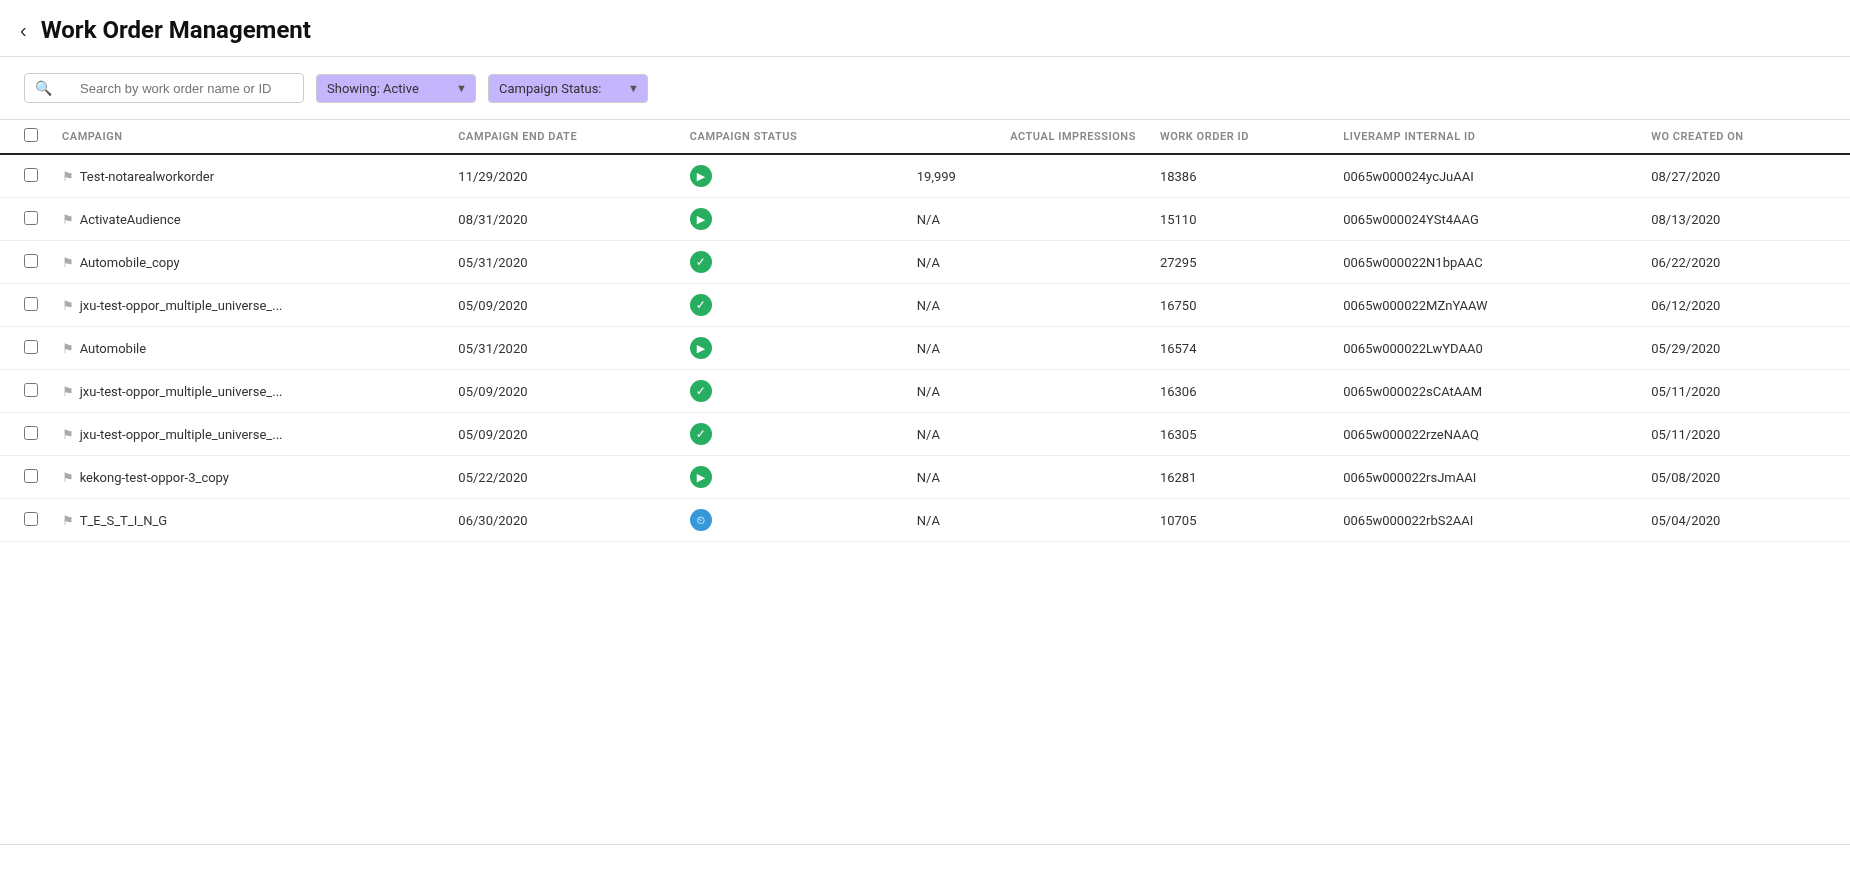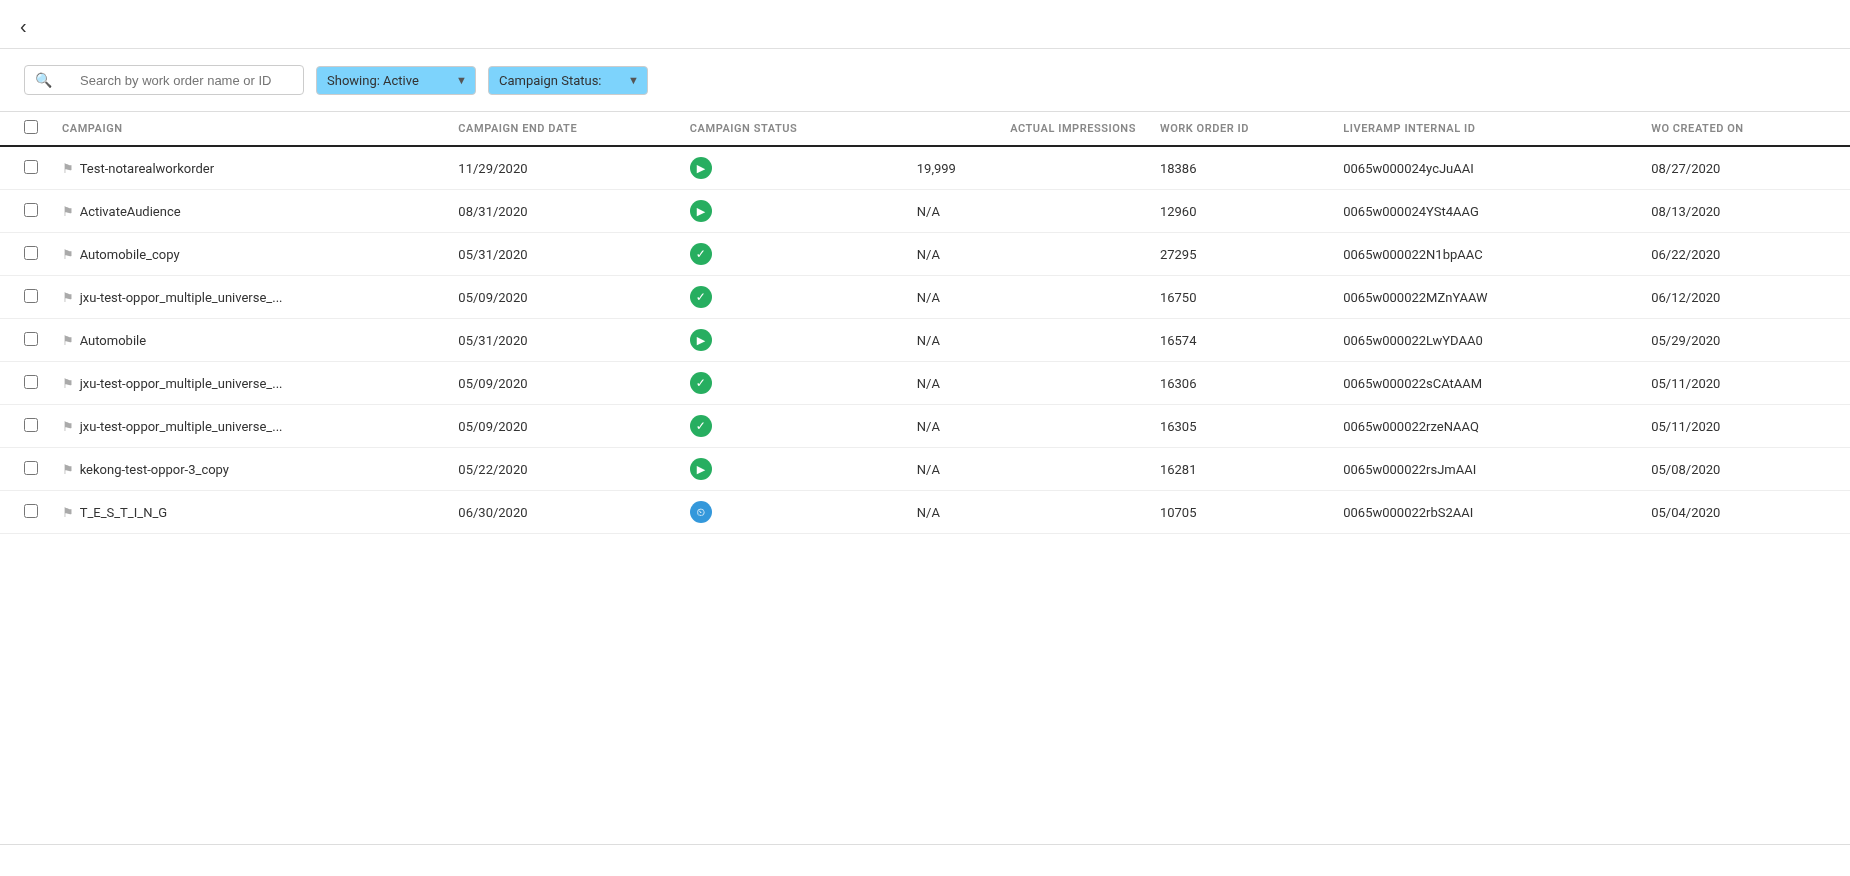--- a/index.html
+++ b/index.html
@@ -73,21 +73,21 @@
       pointer-events: none;
     }
 
     .dropdown-wrapper {
       position: relative;
       display: inline-flex;
       align-items: center;
       border: 1px solid #ccc;
       border-radius: 4px;
       padding: 6px 30px 6px 10px;
-      background: #7dd3fc;
+      background: #c4b5fd;
       cursor: pointer;
       font-size: 13px;
       color: #333;
       min-width: 160px;
     }
 
     .dropdown-wrapper .dropdown-chevron {
       position: absolute;
       right: 8px;
       pointer-events: none;
@@ -194,20 +194,21 @@
       height: 32px;
       background: #fff;
       border-top: 1px solid #ddd;
     }
   </style>
 </head>
 <body>
 
 <div class="header">
   <button class="back-btn">‹</button>
+  <h1 class="page-title">Work Order Management</h1>
 </div>
 
 <div class="toolbar">
   <div class="search-box">
     <span class="search-icon-span">🔍</span>
     <input type="text" placeholder="Search by work order name or ID" style="">
   </div>
 
   <div class="dropdown-wrapper">
     <span>Showing: Active</span>
@@ -256,21 +257,21 @@
           <td><input type="checkbox" style=""></td>
           <td>
             <div class="cell-campaign">
               <span class="flag-icon">⚑</span>
               <span>ActivateAudience</span>
             </div>
           </td>
           <td>08/31/2020</td>
           <td><span class="status-icon status-play">▶</span></td>
           <td>N/A</td>
-          <td>12960</td>
+          <td>15110</td>
           <td>0065w000024YSt4AAG</td>
           <td>08/13/2020</td>
         </tr>
         <tr>
           <td><input type="checkbox" style=""></td>
           <td>
             <div class="cell-campaign">
               <span class="flag-icon">⚑</span>
               <span>Automobile_copy</span>
             </div>

